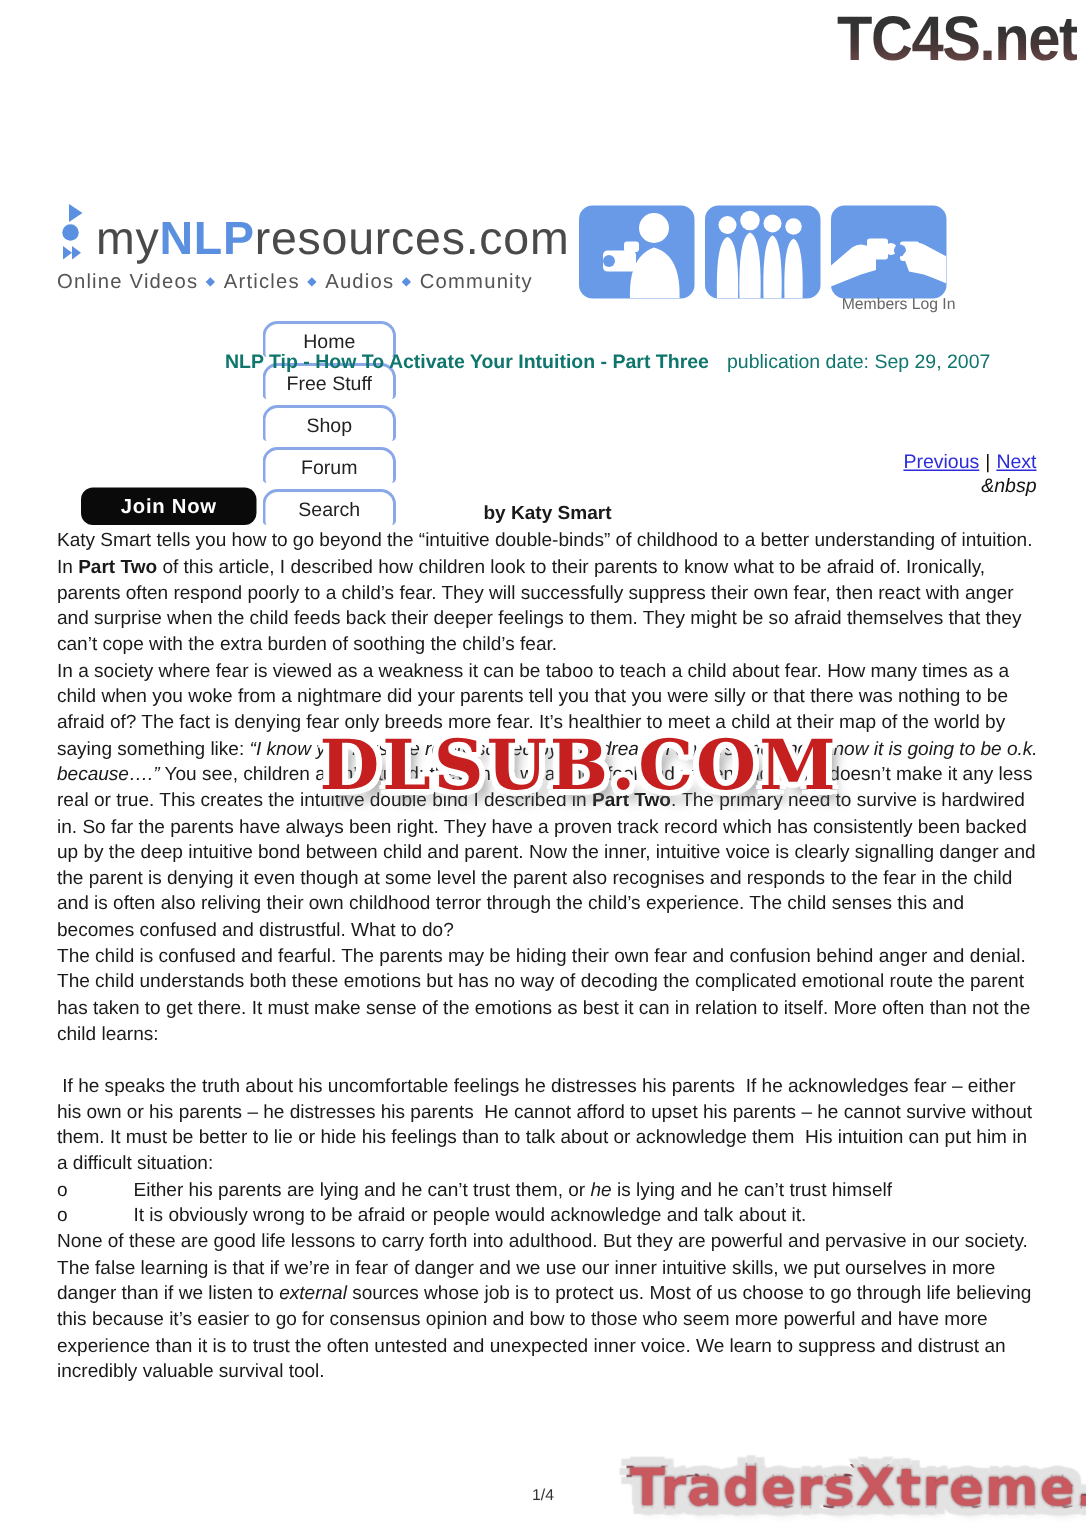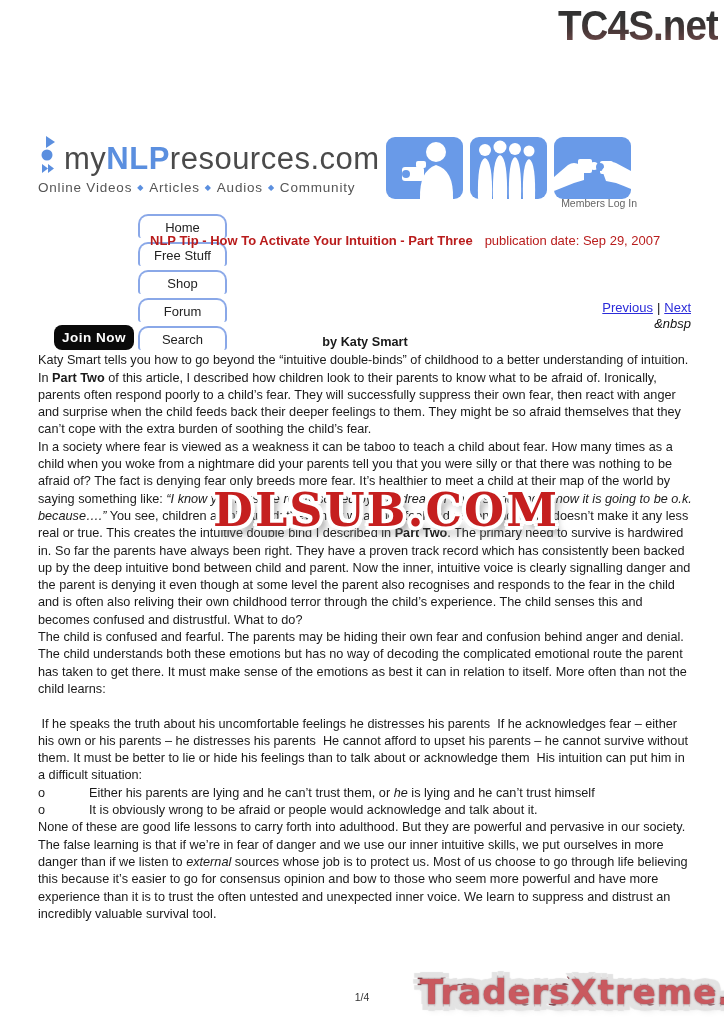--- a/index.html
+++ b/index.html
@@ -29,26 +29,26 @@
   .brand-tagline{margin-top:6px;margin-left:0;font-size:13.5px;letter-spacing:.8px;color:var(--gray-text);white-space:nowrap;}
   .brand-tagline .sep{color:var(--brand-blue);font-size:8px;vertical-align:2px;margin:0 5px;}
 
   
   .promo{position:absolute;left:386px;top:137px;display:flex;gap:7px;}
   .promo-box{width:77px;height:62px;background:var(--box-blue);border-radius:9px;overflow:hidden;}
   .members-login{position:absolute;right:87px;top:197px;font-size:10.5px;color:#666;}
 
   
   .navbar{position:absolute;left:54px;top:214px;display:flex;gap:4px;align-items:flex-end;}
-  .join-btn{width:80px;height:25px;background:var(--join-bg);border-radius:8px;color:#fff;
+  .join-btn{width:117px;height:25px;background:var(--join-bg);border-radius:8px;color:#fff;
     font-weight:bold;font-size:13.5px;display:flex;align-items:center;justify-content:center;letter-spacing:.5px;}
   .tab{width:89px;height:24px;border:2px solid var(--tab-border);border-bottom:none;
     border-radius:10px 10px 3px 3px;background:#fff;color:#222;font-size:13px;
     display:flex;align-items:center;justify-content:center;}
-  .title-row{position:absolute;left:150px;top:233px;font-size:13px;color:#b91c1c;white-space:nowrap;}
+  .title-row{position:absolute;left:150px;top:233px;font-size:13px;color:#0f766e;white-space:nowrap;}
   .title-row .t{font-weight:bold;}
   .title-row .d{margin-left:12px;}
 
   
   .pager{position:absolute;right:33px;top:300px;text-align:right;font-size:13px;color:#111;}
   .pager a{color:var(--link-blue);text-decoration:underline;cursor:pointer;}
   .pager .sep{margin:0 4px;color:#111;}
   .pager .nbsp{margin-top:1px;font-style:italic;}
 
   

